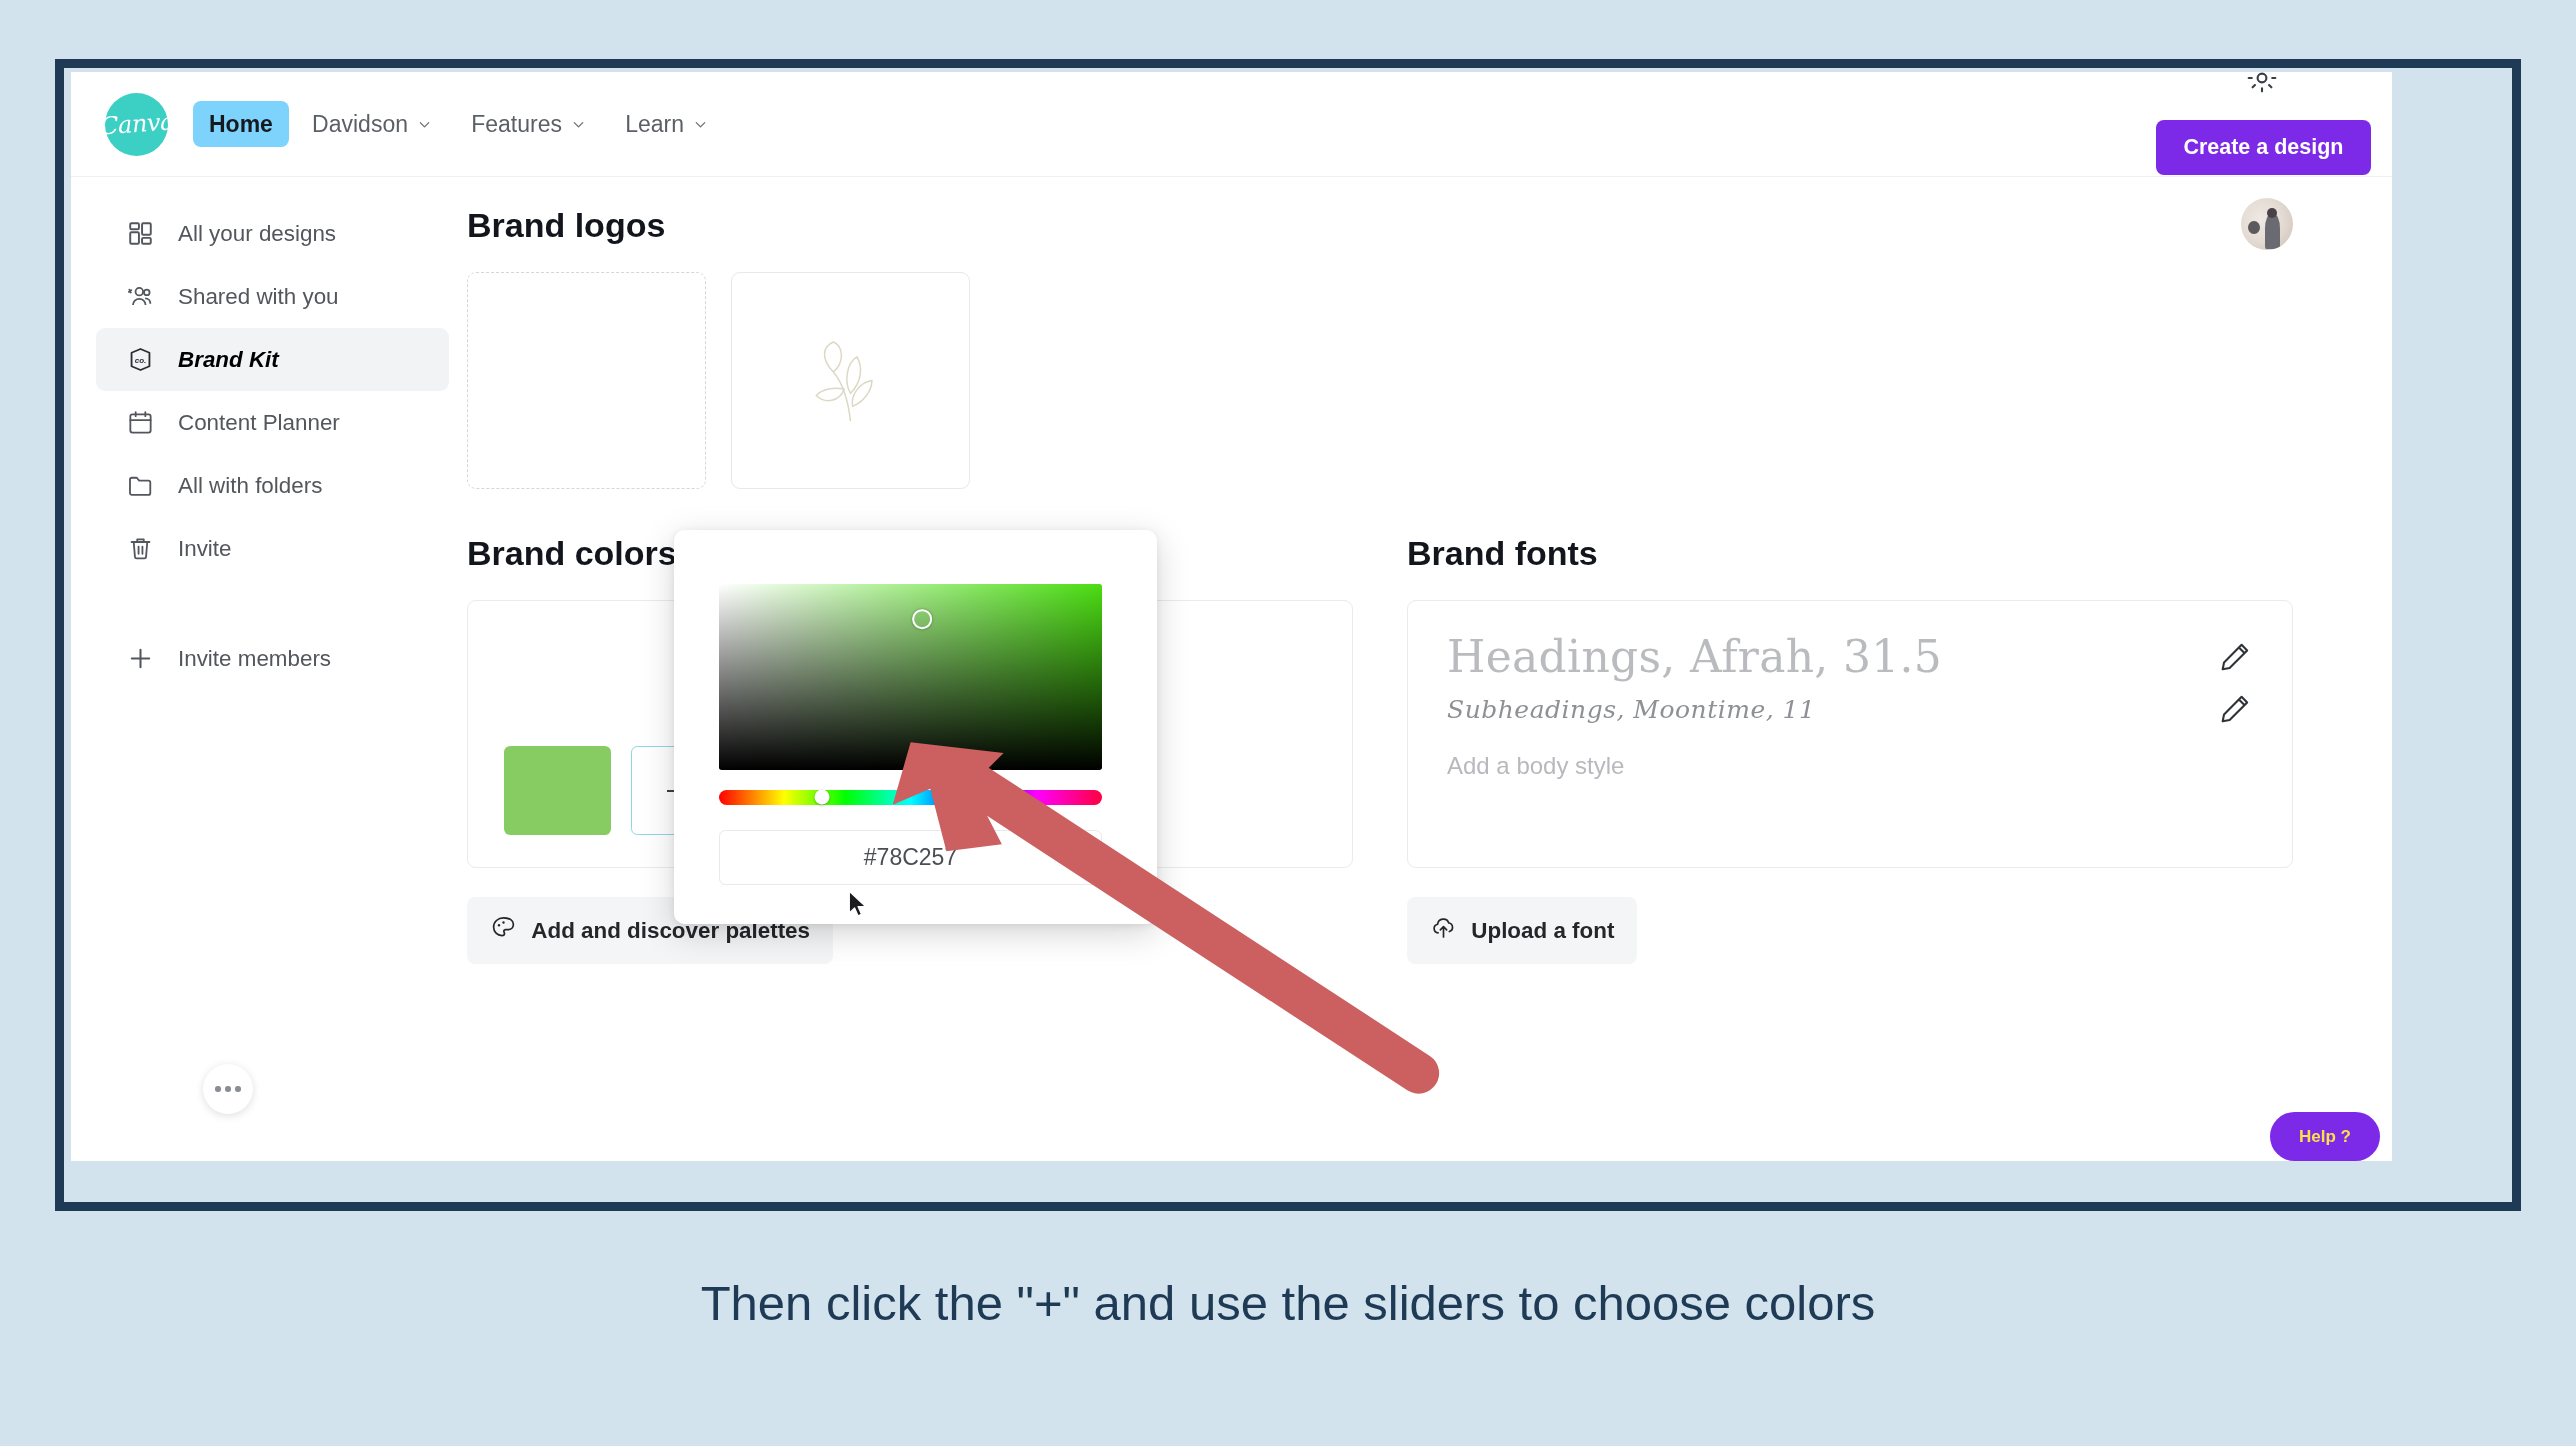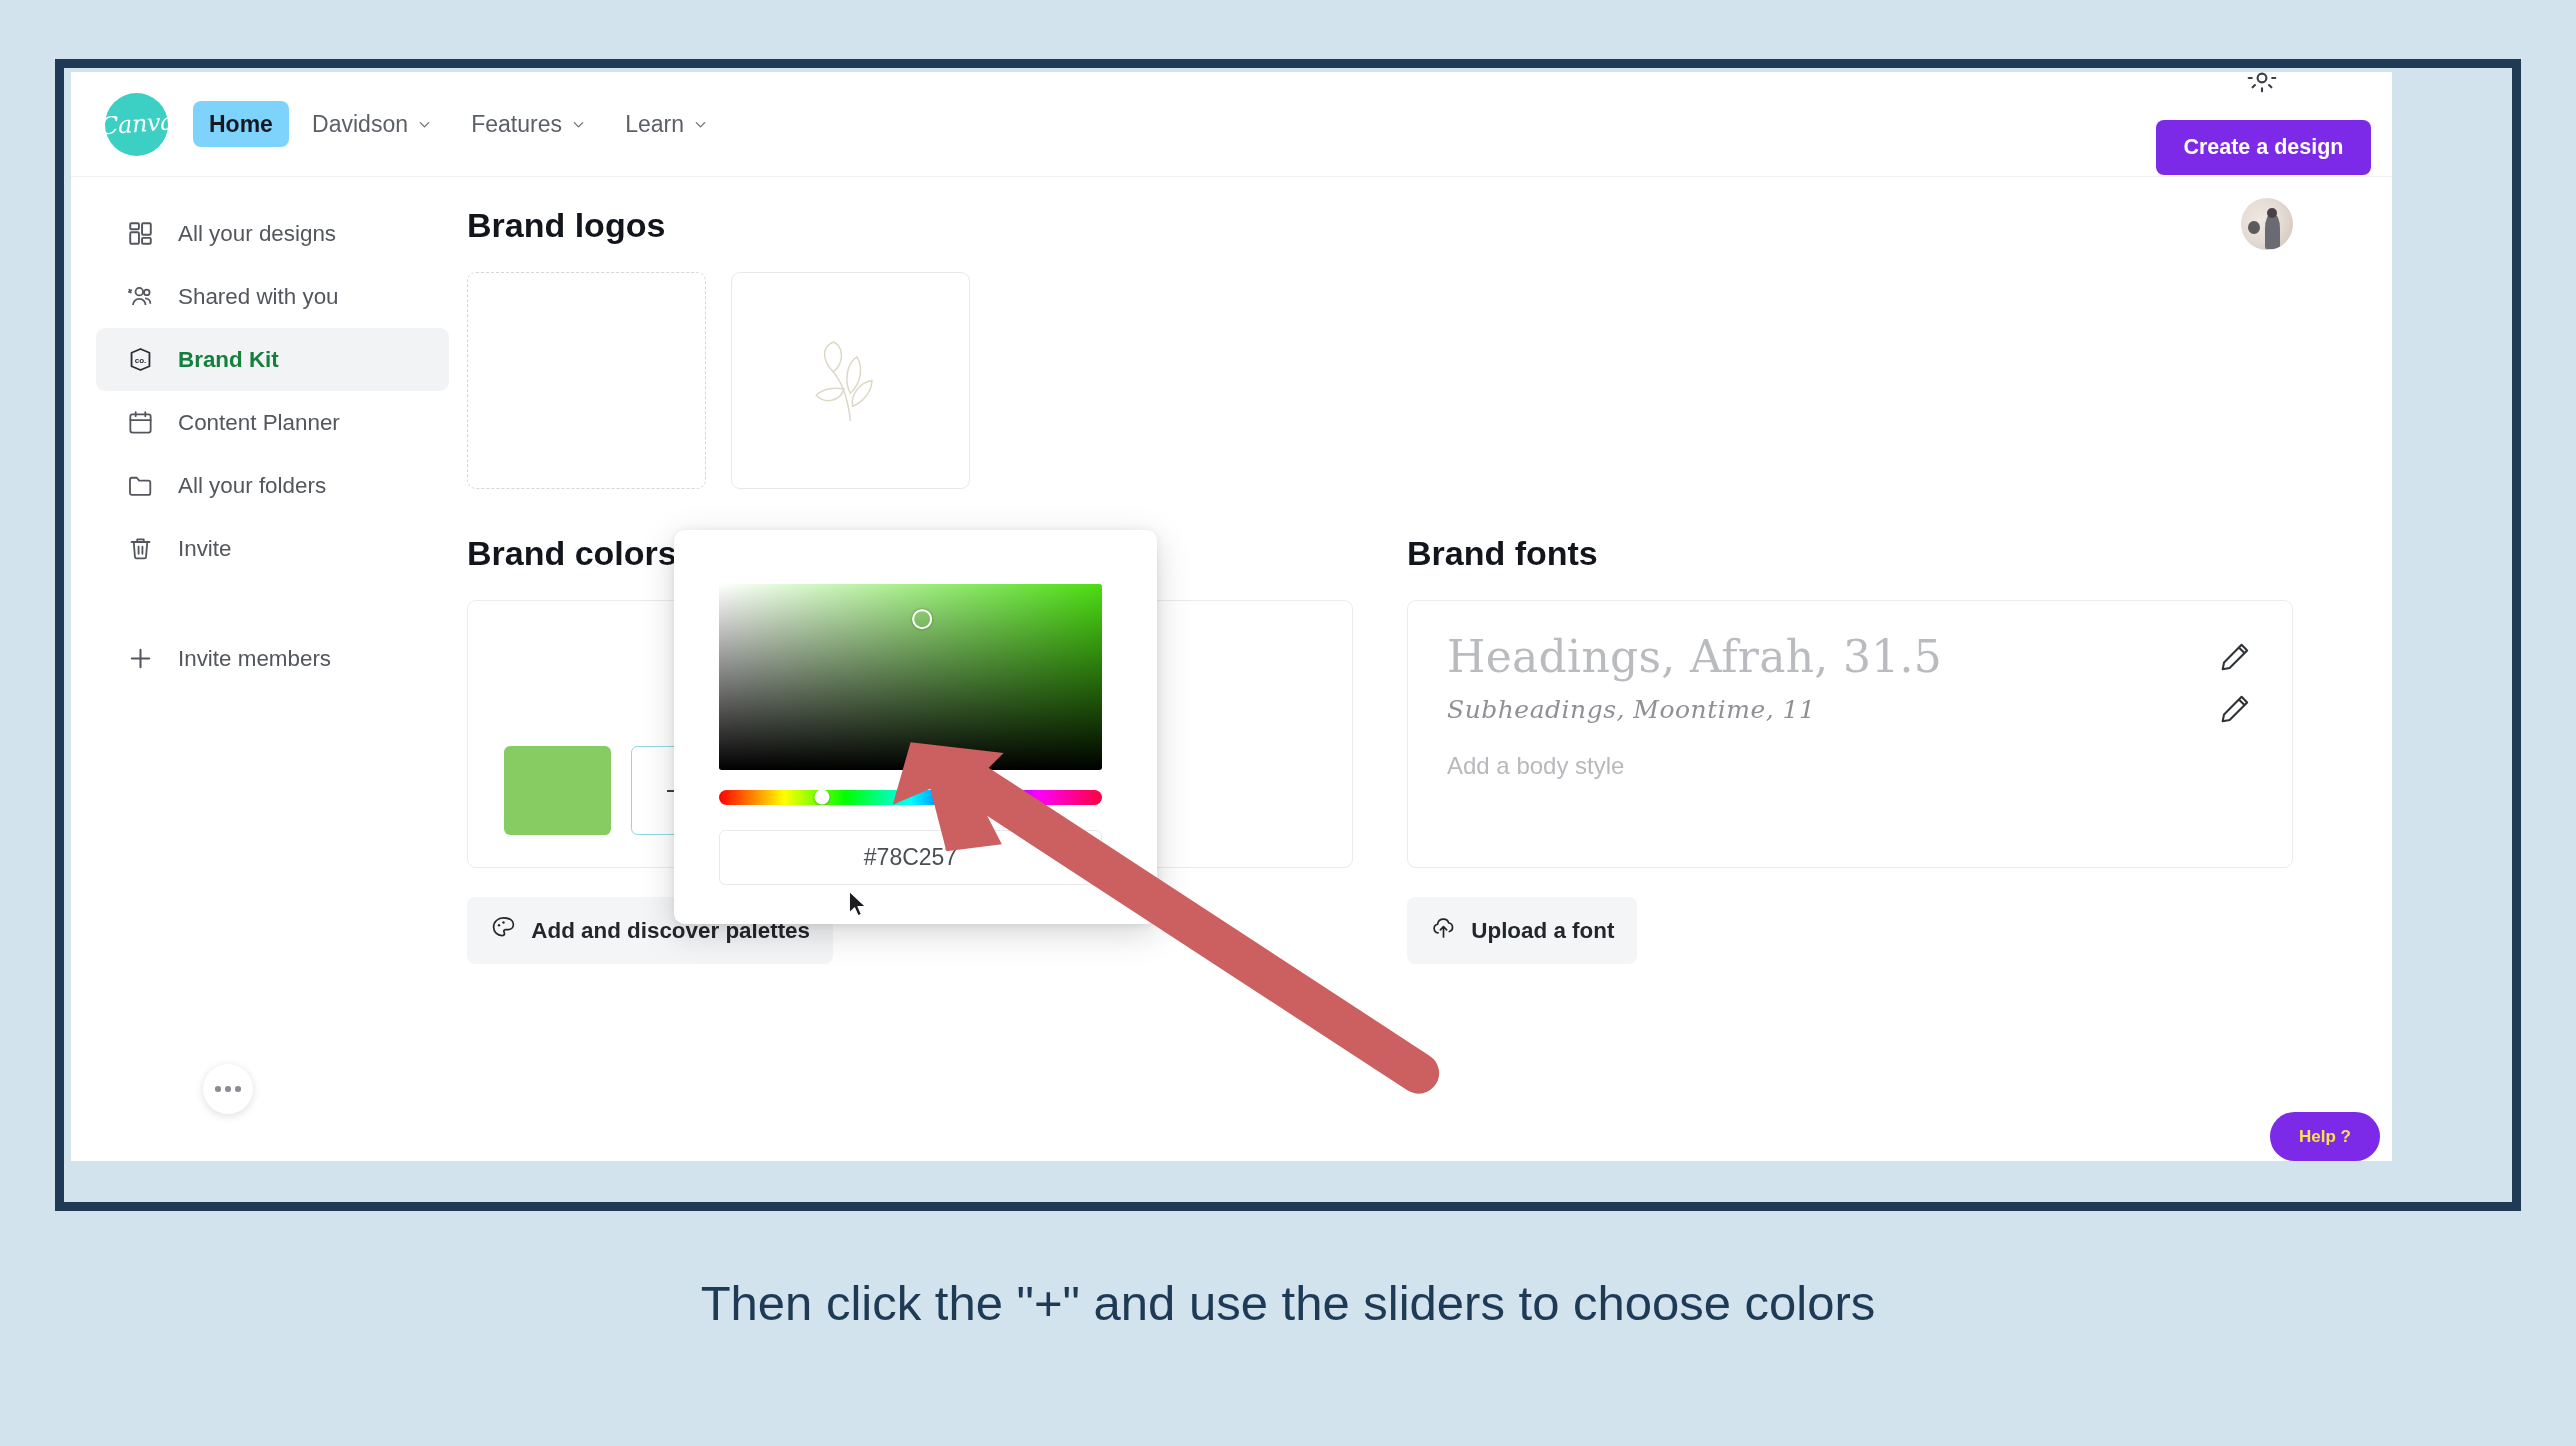--- a/index.html
+++ b/index.html
@@ -139,21 +139,21 @@
     gap: 23px;
     height: 63px;
     padding-left: 29px;
     margin: 0 18px 0 25px;
     border-radius: 9px;
     font-size: 22.4px;
     color: #53565c;
     cursor: pointer;
     white-space: nowrap;
   }
-  .side-item.active { background: #f2f3f5; color: #15803d; font-weight: bold; }
+  .side-item.active { background: #f2f3f5; color: #000000; font-weight: bold; font-style: italic; }
   .side-icon { width: 30px; height: 30px; flex: 0 0 30px; display:flex; align-items:center; justify-content:center; }
   .side-gap { height: 47px; }
 
   .more-btn {
     position: absolute;
     left: 132px;
     bottom: 47px;
     width: 50px; height: 50px;
     border-radius: 50%;
     background: #fff;
@@ -475,21 +475,21 @@
         </span>
         <span>Content Planner</span>
       </div>
 
       <div class="side-item">
         <span class="side-icon">
           <svg width="29" height="29" viewBox="0 0 24 24" fill="none" stroke="#53565c" stroke-width="1.5">
             <path d="M3.3 7.2a1.6 1.6 0 0 1 1.6-1.6h4l2 2.4h7.6a1.6 1.6 0 0 1 1.6 1.6v8.6a1.6 1.6 0 0 1-1.6 1.6H4.9a1.6 1.6 0 0 1-1.6-1.6z" stroke-linejoin="round"></path>
           </svg>
         </span>
-        <span>All your folders</span>
+        <span>All with folders</span>
       </div>
 
       <div class="side-item">
         <span class="side-icon">
           <svg width="29" height="29" viewBox="0 0 24 24" fill="none" stroke="#53565c" stroke-width="1.5">
             <path d="M4.6 6.6h14.8M9.3 6.6V4.5h5.4v2.1M6.4 6.6l1 12.3a1.4 1.4 0 0 0 1.4 1.3h6.4a1.4 1.4 0 0 0 1.4-1.3l1-12.3" stroke-linejoin="round" stroke-linecap="round"></path>
             <path d="M10.4 10.4v6M13.6 10.4v6" stroke-linecap="round"></path>
           </svg>
         </span>
         <span>Invite</span>

